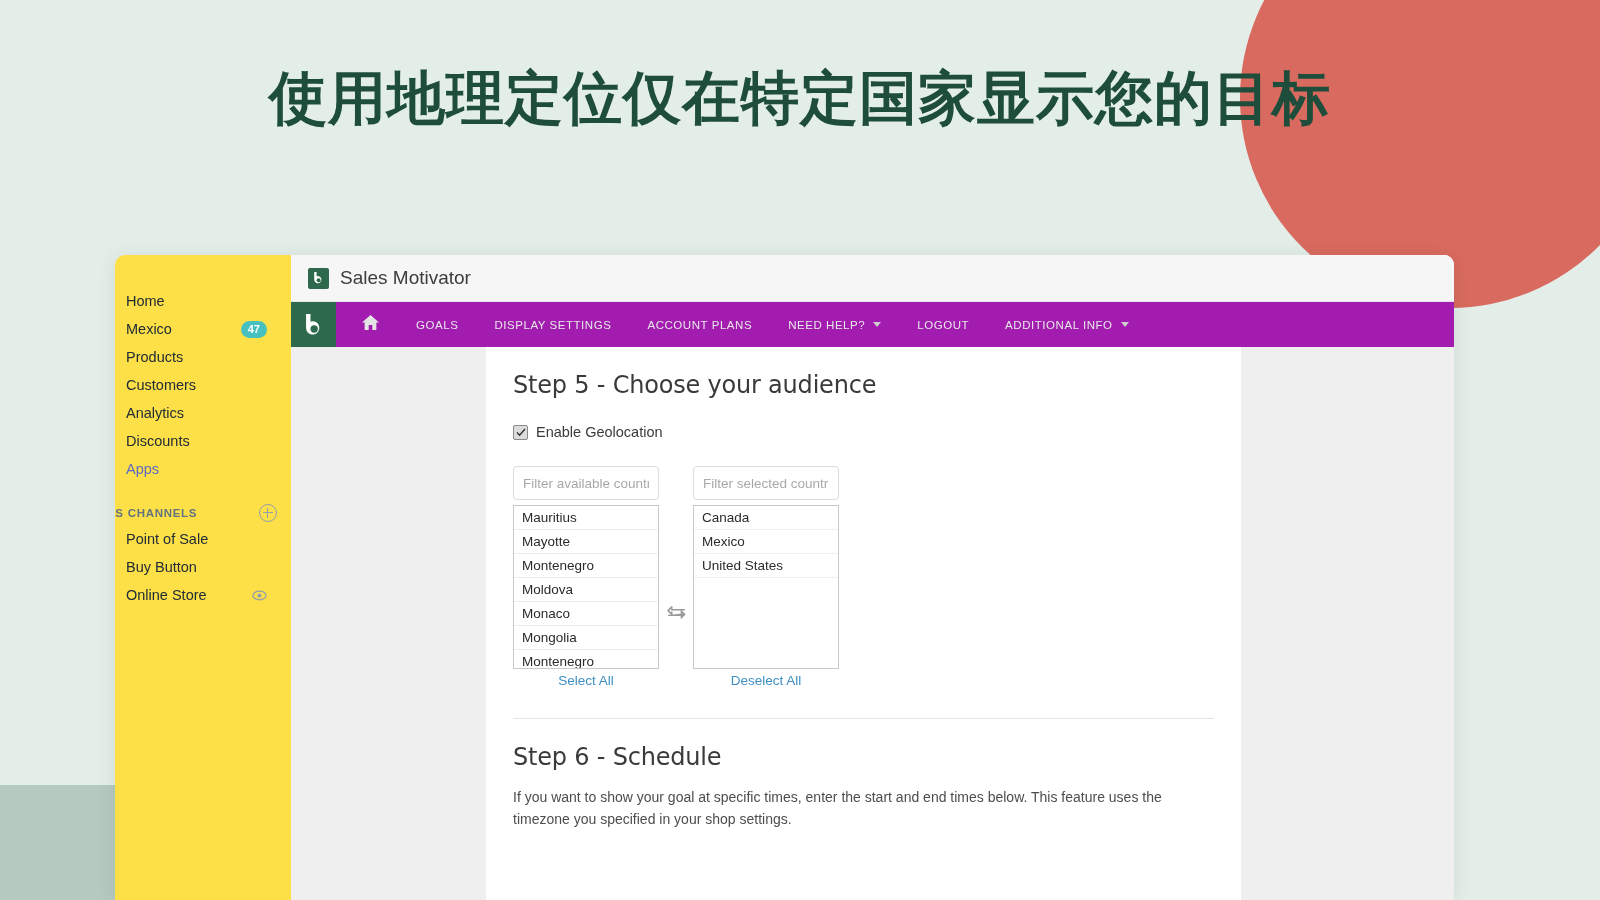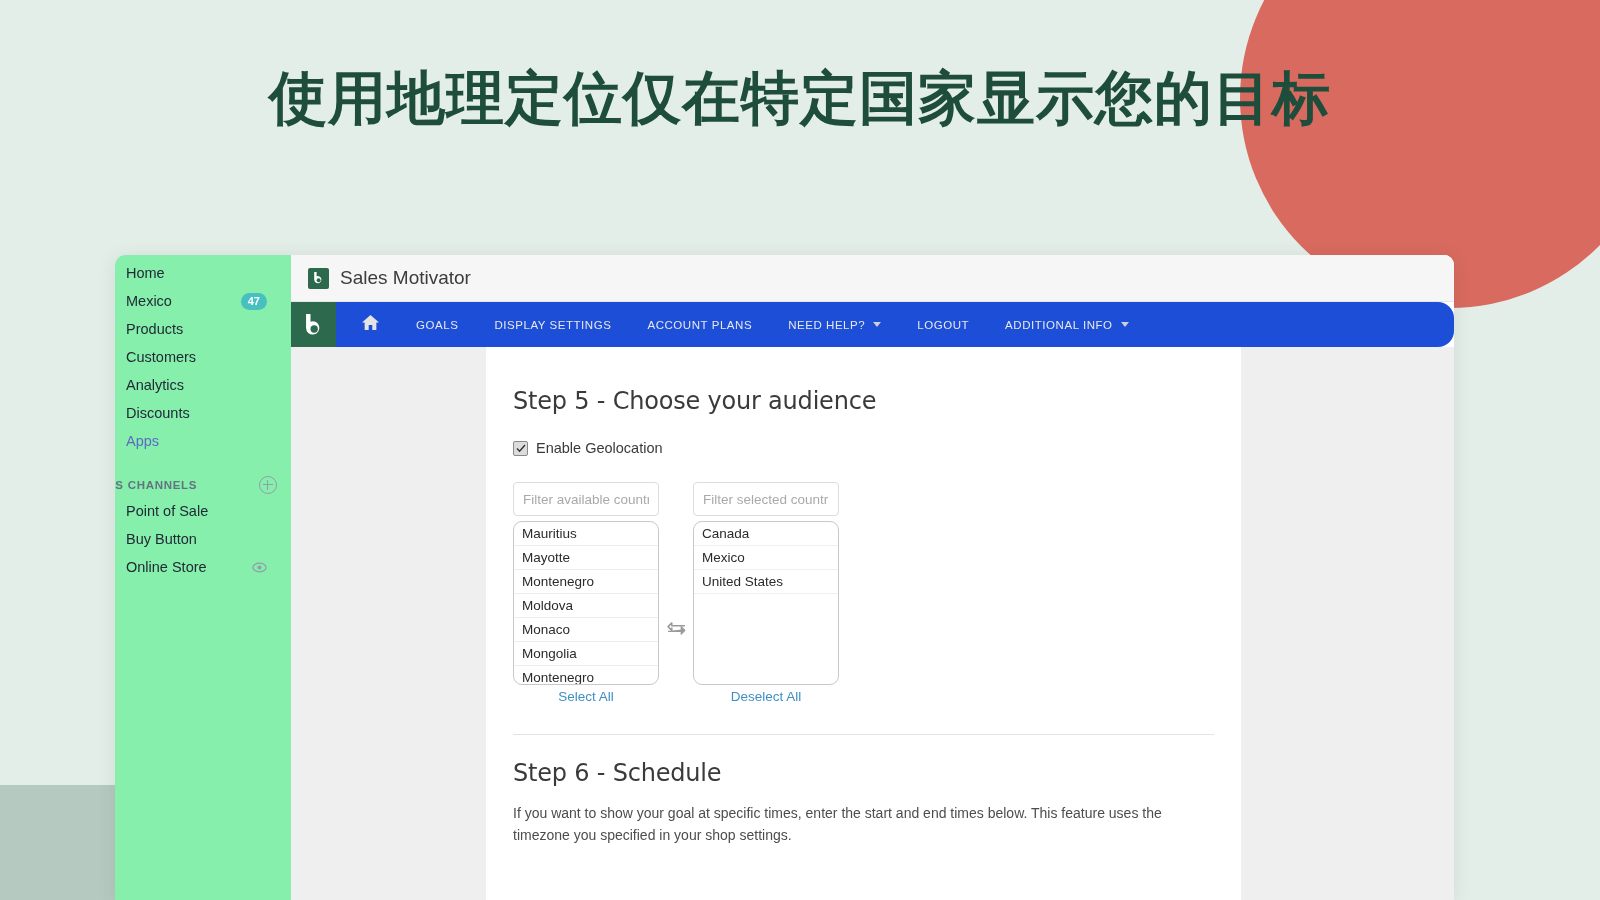--- a/index.html
+++ b/index.html
@@ -60,22 +60,22 @@
     overflow: hidden;
     background: #f4f5f8;
     box-shadow: 0 2px 18px rgba(30,60,50,0.10);
   }
 
   
   .sidebar {
     position: absolute;
     left: 0; top: 0;
     width: 176px; height: 100%;
-    background: #86efac;
-    padding-top: 4px;
+    background: #fde047;
+    padding-top: 32px;
     box-sizing: border-box;
   }
   .nav-item {
     display: flex;
     align-items: center;
     justify-content: space-between;
     height: 28px;
     margin: 0 10px 0 0;
     padding: 0 14px 0 11px;
     font-size: 14.5px;
@@ -156,24 +156,23 @@
   .logo-square svg { display: block; }
   .app-title {
     font-size: 19px;
     color: #3c3c3c;
     font-family: "Liberation Sans", sans-serif;
   }
 
   
   .navbar {
     height: 45px;
-    background: #1d4ed8;
+    background: #a21caf;
     display: flex;
     align-items: stretch;
-    border-radius: 16px;
   }
   .nav-brand {
     width: 45px;
     background: #2d6a4d;
     display: flex; align-items: center; justify-content: center;
     flex: 0 0 auto;
   }
   .nav-brand svg { display: block; }
   .nav-home {
     display: flex; align-items: center;
@@ -213,21 +212,21 @@
     background: #efeff0;
     overflow: hidden;
   }
   .content-card {
     position: absolute;
     left: 195px;
     top: 0;
     width: 755px;
     bottom: 0;
     background: #ffffff;
-    padding: 16px 27px;
+    padding: 0 27px;
     box-sizing: border-box;
     overflow: hidden;
   }
   .step-block { padding-top: 24px; }
   .step-title {
     font-size: 24px;
     color: #3a3a3a;
     font-weight: normal;
     margin: 0 0 16px 0;
     font-family: "DejaVu Sans", "Liberation Sans", sans-serif;
@@ -277,21 +276,21 @@
     color: #333;
     background: #fff;
     outline: none;
     font-family: "Liberation Sans", sans-serif;
   }
   .filter-input::placeholder { color: #a9a9a9; }
   .listbox {
     margin-top: 5px;
     height: 164px;
     border: 1px solid #c9c9c9;
-    border-radius: 9px;
+    border-radius: 0;
     background: #fff;
     overflow: hidden;
     box-sizing: border-box;
   }
   .list-opt {
     padding: 3px 6px 3px 8px;
     font-size: 13.5px;
     color: #2b2b2b;
     border-bottom: 1px solid #ededed;
     white-space: nowrap;

